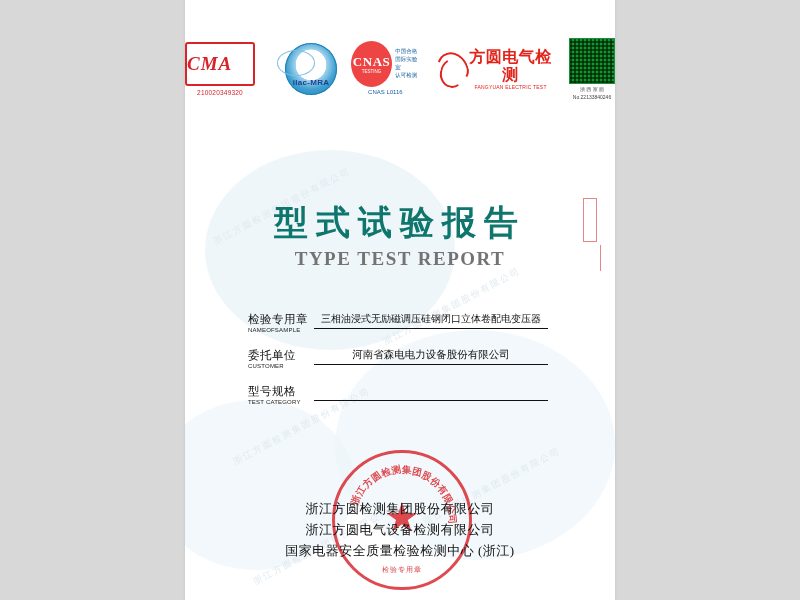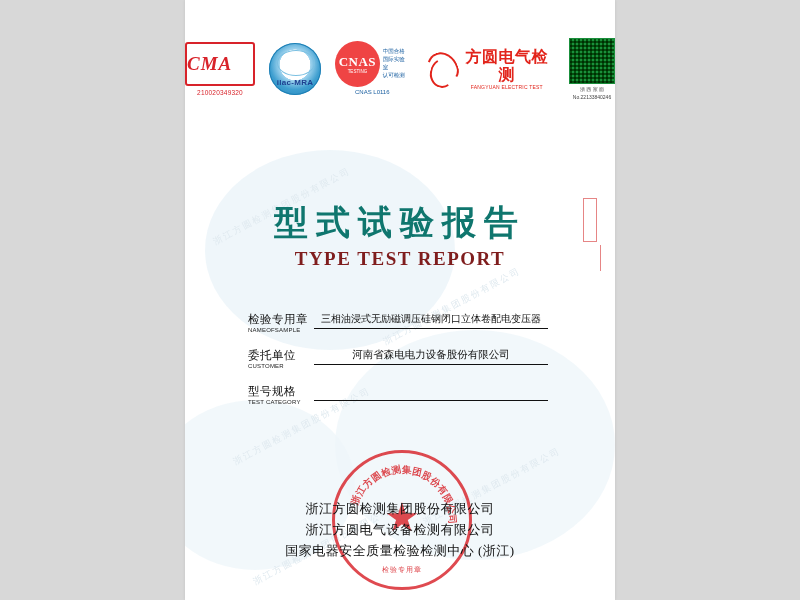--- a/index.html
+++ b/index.html
@@ -43,20 +43,21 @@
     font-size:19px;letter-spacing:1px;font-style:italic;
   }
   .cma-no{color:#d8232a;font-size:6.5px;margin-top:3px;letter-spacing:.2px;}
 
   
   .ilac{
     width:52px;height:52px;border-radius:50%;
     background:radial-gradient(circle at 50% 42%, #ffffff 0%, #ffffff 38%, #9fd3ee 39%, #3f9fd0 62%, #1d7fb5 100%);
     display:flex;align-items:flex-end;justify-content:center;
     box-shadow:inset 0 0 0 1px #1d7fb5;
+    margin-left:16px;
   }
   .ilac-label{
     font-size:8px;font-weight:bold;color:#1d3f8f;margin-bottom:8px;letter-spacing:.3px;
   }
   .ilac-globe{
     position:absolute;left:8px;top:7px;width:36px;height:24px;border-radius:50%;
     border:1px solid #7cc0e2;
   }
 
   
@@ -104,21 +105,21 @@
 
   
   .title-cn{
     position:absolute;left:0;top:200px;width:430px;text-align:center;
     font-family:"Liberation Serif",serif;font-weight:bold;font-size:34px;
     letter-spacing:8px;color:#0f766e;
   }
   .title-en{
     position:absolute;left:0;top:248px;width:430px;text-align:center;
     font-family:"Liberation Serif",serif;font-weight:bold;font-size:19px;
-    letter-spacing:1.5px;color:#7f1d1d;
+    letter-spacing:1.5px;color:#737373;
   }
 
   
   .fields{position:absolute;left:63px;top:312px;width:300px;}
   .field{position:relative;height:36px;}
   .f-label{
     position:absolute;left:0;top:0;font-size:11.5px;color:#111;
     font-family:"Liberation Serif",serif;letter-spacing:.5px;
   }
   .f-sub{

